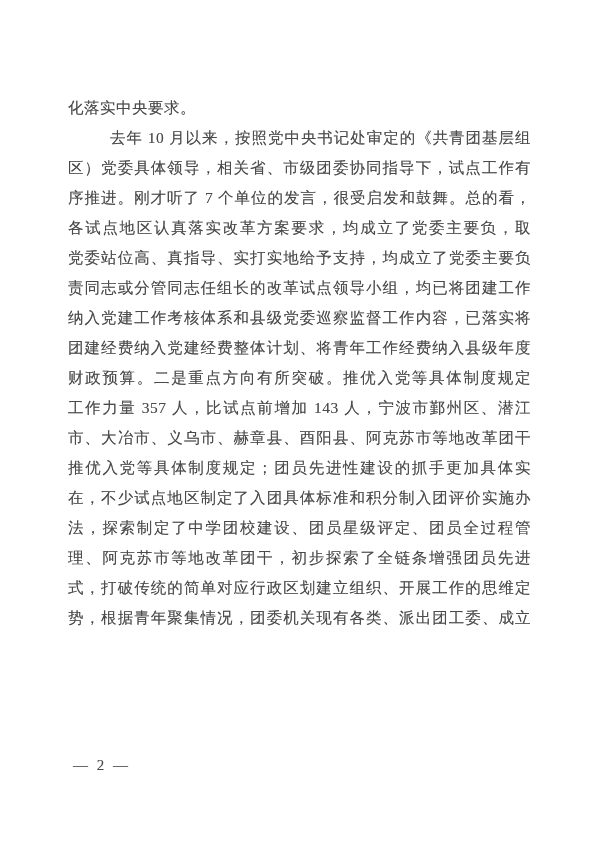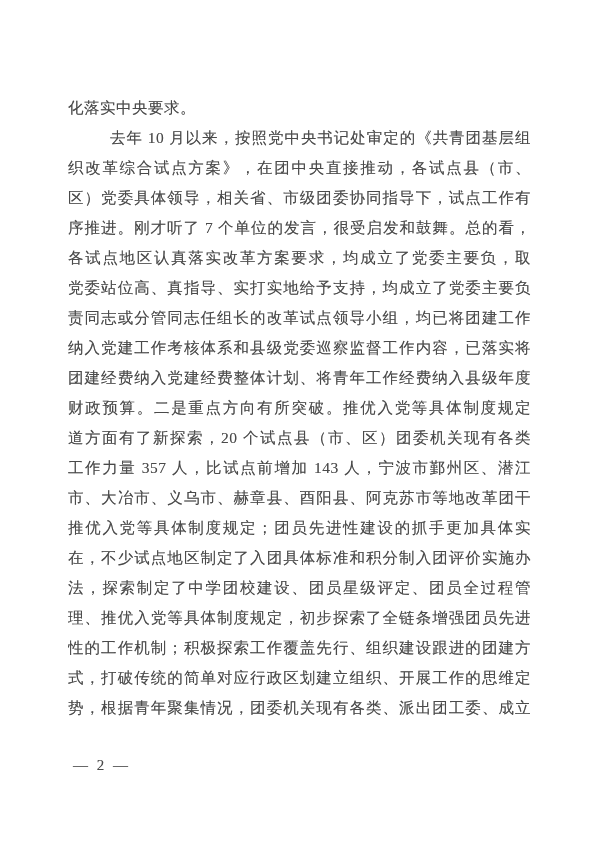--- a/index.html
+++ b/index.html
@@ -53,36 +53,33 @@
   }
 </style>
 </head>
 <body>
 
 <div class="page">
 
   <div class="body-text">
     <div class="line end">化落实中央要求。</div>
     <div class="line indent">去年 10 月以来，按照党中央书记处审定的《共青团基层组</div>
-    <div class="line">织改革综合试点方案》，在团中央直接推动，各试点县（市、</div>
     <div class="line">区）党委具体领导，相关省、市级团委协同指导下，试点工作有</div>
     <div class="line">序推进。刚才听了 7 个单位的发言，很受启发和鼓舞。总的看，</div>
     <div class="line">各试点地区认真落实改革方案要求，均成立了党委主要负，取</div>
     <div class="line">党委站位高、真指导、实打实地给予支持，均成立了党委主要负</div>
     <div class="line">责同志或分管同志任组长的改革试点领导小组，均已将团建工作</div>
     <div class="line">纳入党建工作考核体系和县级党委巡察监督工作内容，已落实将</div>
     <div class="line">团建经费纳入党建经费整体计划、将青年工作经费纳入县级年度</div>
     <div class="line">财政预算。二是重点方向有所突破。推优入党等具体制度规定</div>
-    <div class="line">道方面有了新探索，20 个试点县（市、区）团委机关现有各类</div>
     <div class="line">工作力量 357 人，比试点前增加 143 人，宁波市鄞州区、潜江</div>
     <div class="line">市、大冶市、义乌市、赫章县、酉阳县、阿克苏市等地改革团干</div>
     <div class="line">推优入党等具体制度规定；团员先进性建设的抓手更加具体实</div>
     <div class="line">在，不少试点地区制定了入团具体标准和积分制入团评价实施办</div>
     <div class="line">法，探索制定了中学团校建设、团员星级评定、团员全过程管</div>
-    <div class="line">理、推优入党等具体制度规定，初步探索了全链条增强团员先进</div>
-    <div class="line">性的工作机制；积极探索工作覆盖先行、组织建设跟进的团建方</div>
+    <div class="line">理、阿克苏市等地改革团干，初步探索了全链条增强团员先进</div>
     <div class="line">式，打破传统的简单对应行政区划建立组织、开展工作的思维定</div>
     <div class="line">势，根据青年聚集情况，团委机关现有各类、派出团工委、成立</div>
   </div>
 
   <div class="footer">— 2 —</div>
 
 </div>
 
 </body></html>

